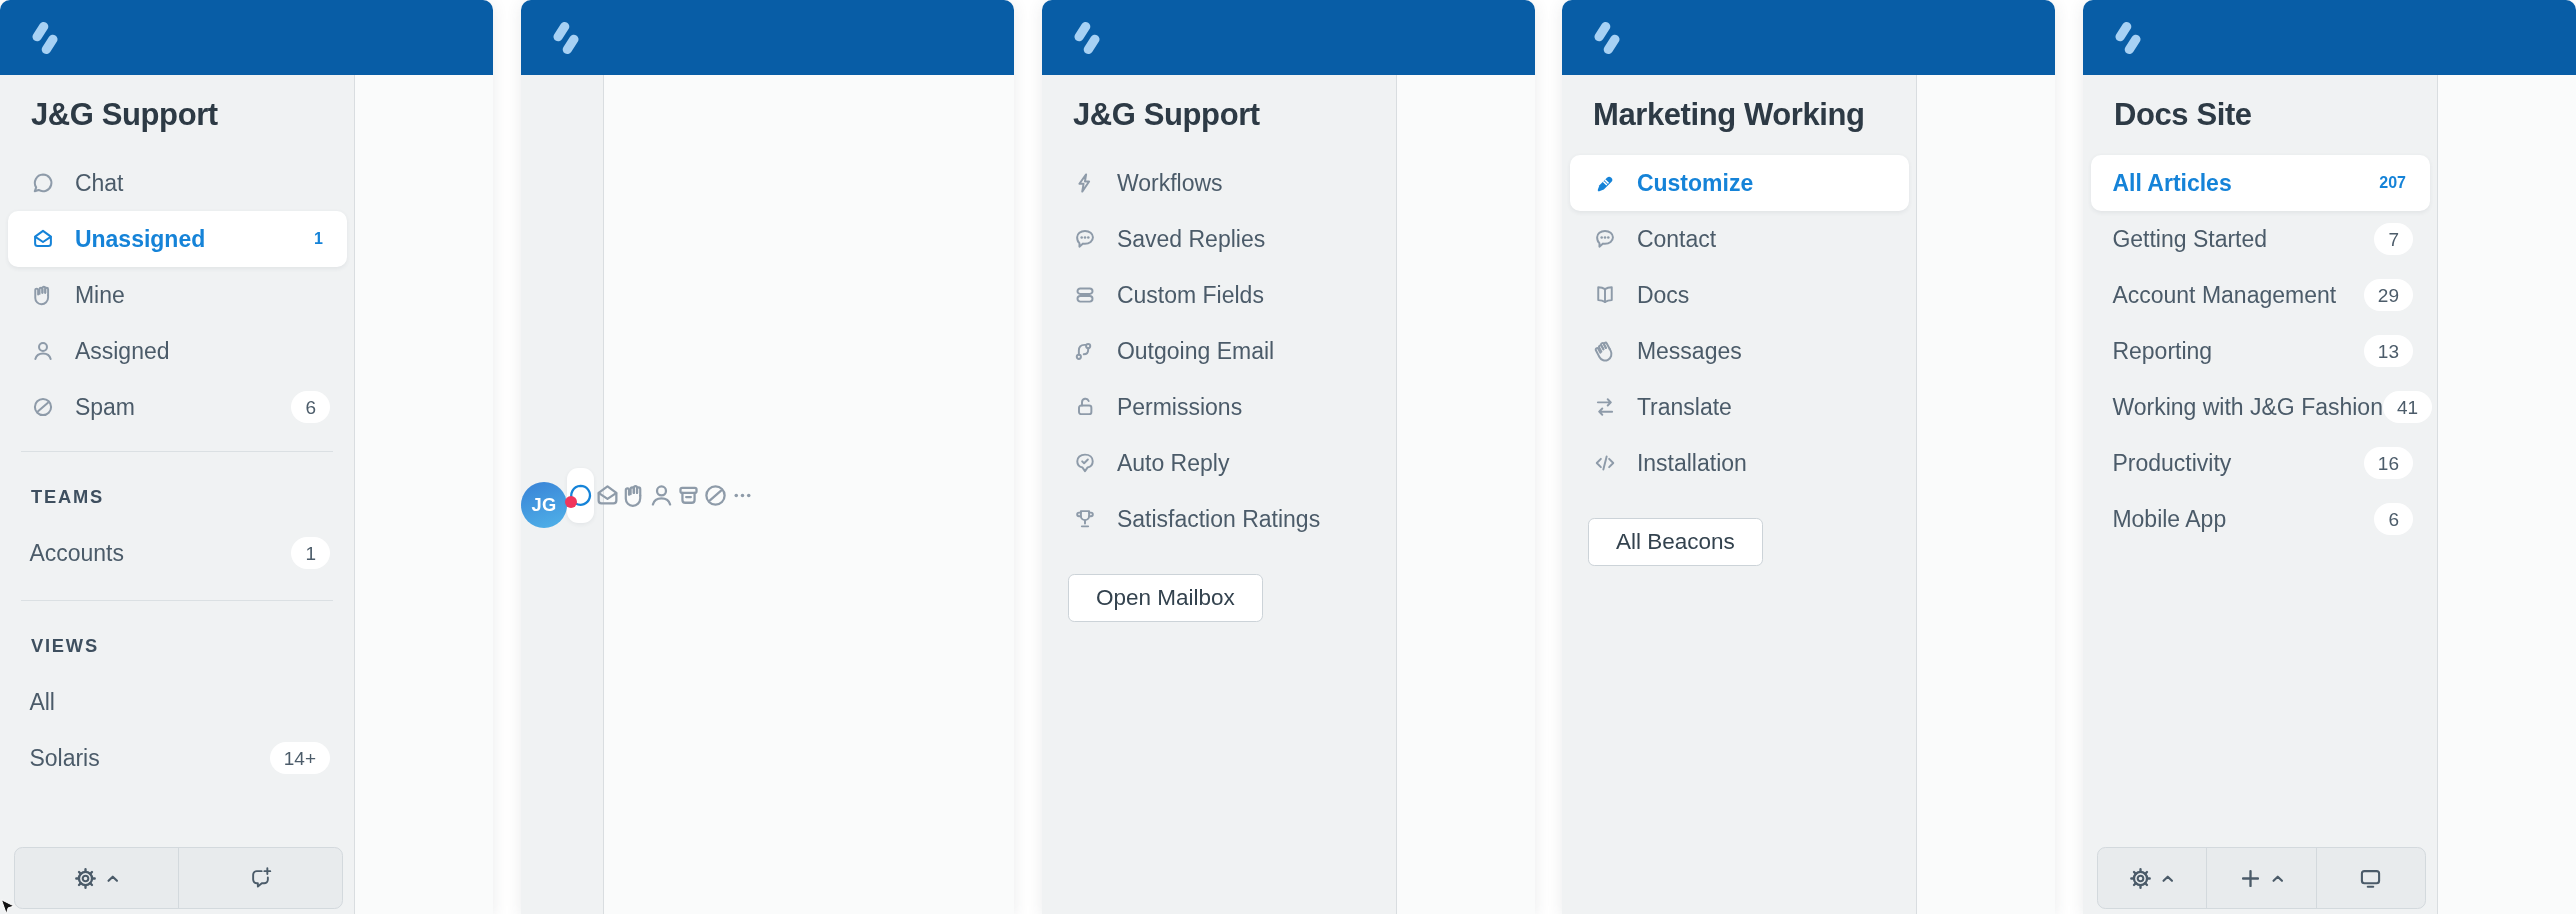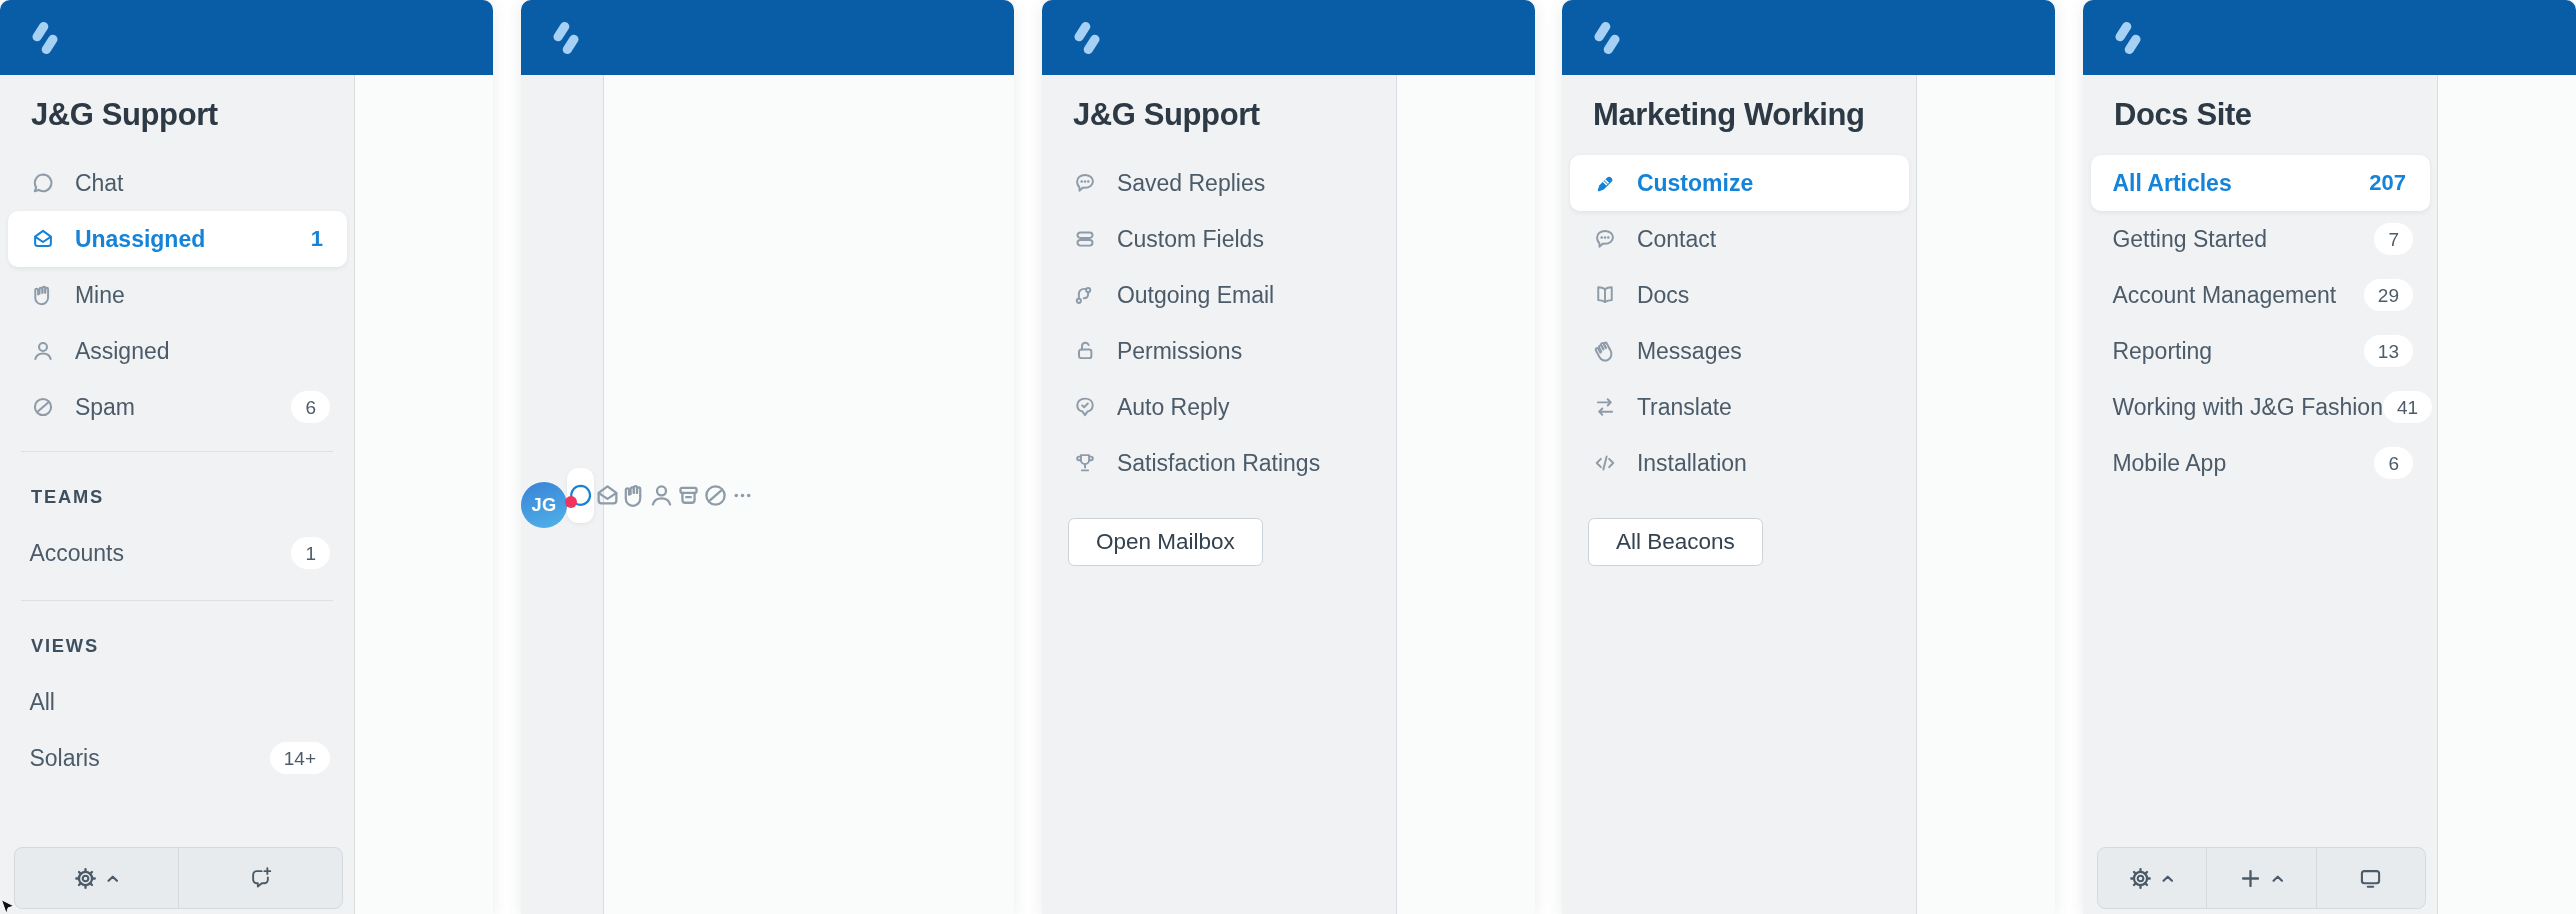--- a/index.html
+++ b/index.html
@@ -30,21 +30,21 @@
   .nav-item .ic{width:24px;height:24px;margin-right:20px;color:var(--icon);
     display:flex;align-items:center;justify-content:center;flex:none;}
   .nav-item .ic svg{width:24px;height:24px;}
   .nav-item .label{flex:1;white-space:nowrap;}
   .nav-item.no-icon{padding-left:21px;}
   .nav-item.active{background:#fff;color:var(--accent);font-weight:700;
     box-shadow:0 1.4px 4.2px rgba(45,58,69,.07);}
   .nav-item.active .ic{color:var(--accent);}
   .pill{background:var(--badge-bg);color:var(--badge-tx);font-size:19px;
     padding:6.3px 14px;border-radius:703px;line-height:1;}
-  .count-active{color:var(--accent);font-weight:700;font-size:22px;margin-right:7px;}
+  .count-active{color:var(--accent);font-weight:700;font-size:16px;margin-right:7px;}
   .hr{border:none;border-top:1.4px solid var(--hr);margin:16px 21px 0 21px;}
   .section-head{margin-top:17px;height:56px;display:flex;align-items:center;
     padding-left:31px;font-size:18.3px;font-weight:700;letter-spacing:1.8px;
     color:var(--section);}
   .btn-group{position:absolute;left:14px;bottom:5.6px;width:329px;height:62px;
     display:flex;background:var(--btn-bg);border:1.4px solid var(--btn-bd);
     border-radius:8.4px;overflow:hidden;}
   .seg-btn{flex:1;display:flex;align-items:center;justify-content:center;gap:7px;
     color:var(--item);cursor:pointer;background:transparent;border:none;}
   .seg-btn + .seg-btn{border-left:1.4px solid var(--btn-bd);}
@@ -329,20 +329,28 @@
     <svg class="logo" viewBox="0 0 40 48">
         <use href="#i-logo"></use>
       </svg>
   </header>
   <div class="pbody">
     <div class="sidebar">
       <div class="title-row">J&amp;G Support</div>
       <div class="nav-item">
         <span class="ic">
             <svg viewBox="0 0 32 32">
+              <use href="#i-bolt"></use>
+            </svg>
+          </span>
+        <span class="label">Workflows</span>
+      </div>
+      <div class="nav-item">
+        <span class="ic">
+            <svg viewBox="0 0 32 32">
               <use href="#i-bubble-dots"></use>
             </svg>
           </span>
         <span class="label">Saved Replies</span>
       </div>
       <div class="nav-item">
         <span class="ic">
             <svg viewBox="0 0 32 32">
               <use href="#i-fields"></use>
             </svg>
@@ -473,20 +481,24 @@
       </div>
       <div class="nav-item no-icon">
         <span class="label">Reporting</span>
         <span class="pill">13</span>
       </div>
       <div class="nav-item no-icon">
         <span class="label">Working with J&amp;G Fashion</span>
         <span class="pill">41</span>
       </div>
       <div class="nav-item no-icon">
+        <span class="label">Productivity</span>
+        <span class="pill">16</span>
+      </div>
+      <div class="nav-item no-icon">
         <span class="label">Mobile App</span>
         <span class="pill">6</span>
       </div>
       <div class="btn-group">
         <button class="seg-btn">
           <svg viewBox="0 0 32 32">
               <use href="#i-gear"></use>
             </svg>
           <svg class="caret" viewBox="0 0 22 17">
               <use href="#i-caret"></use>

